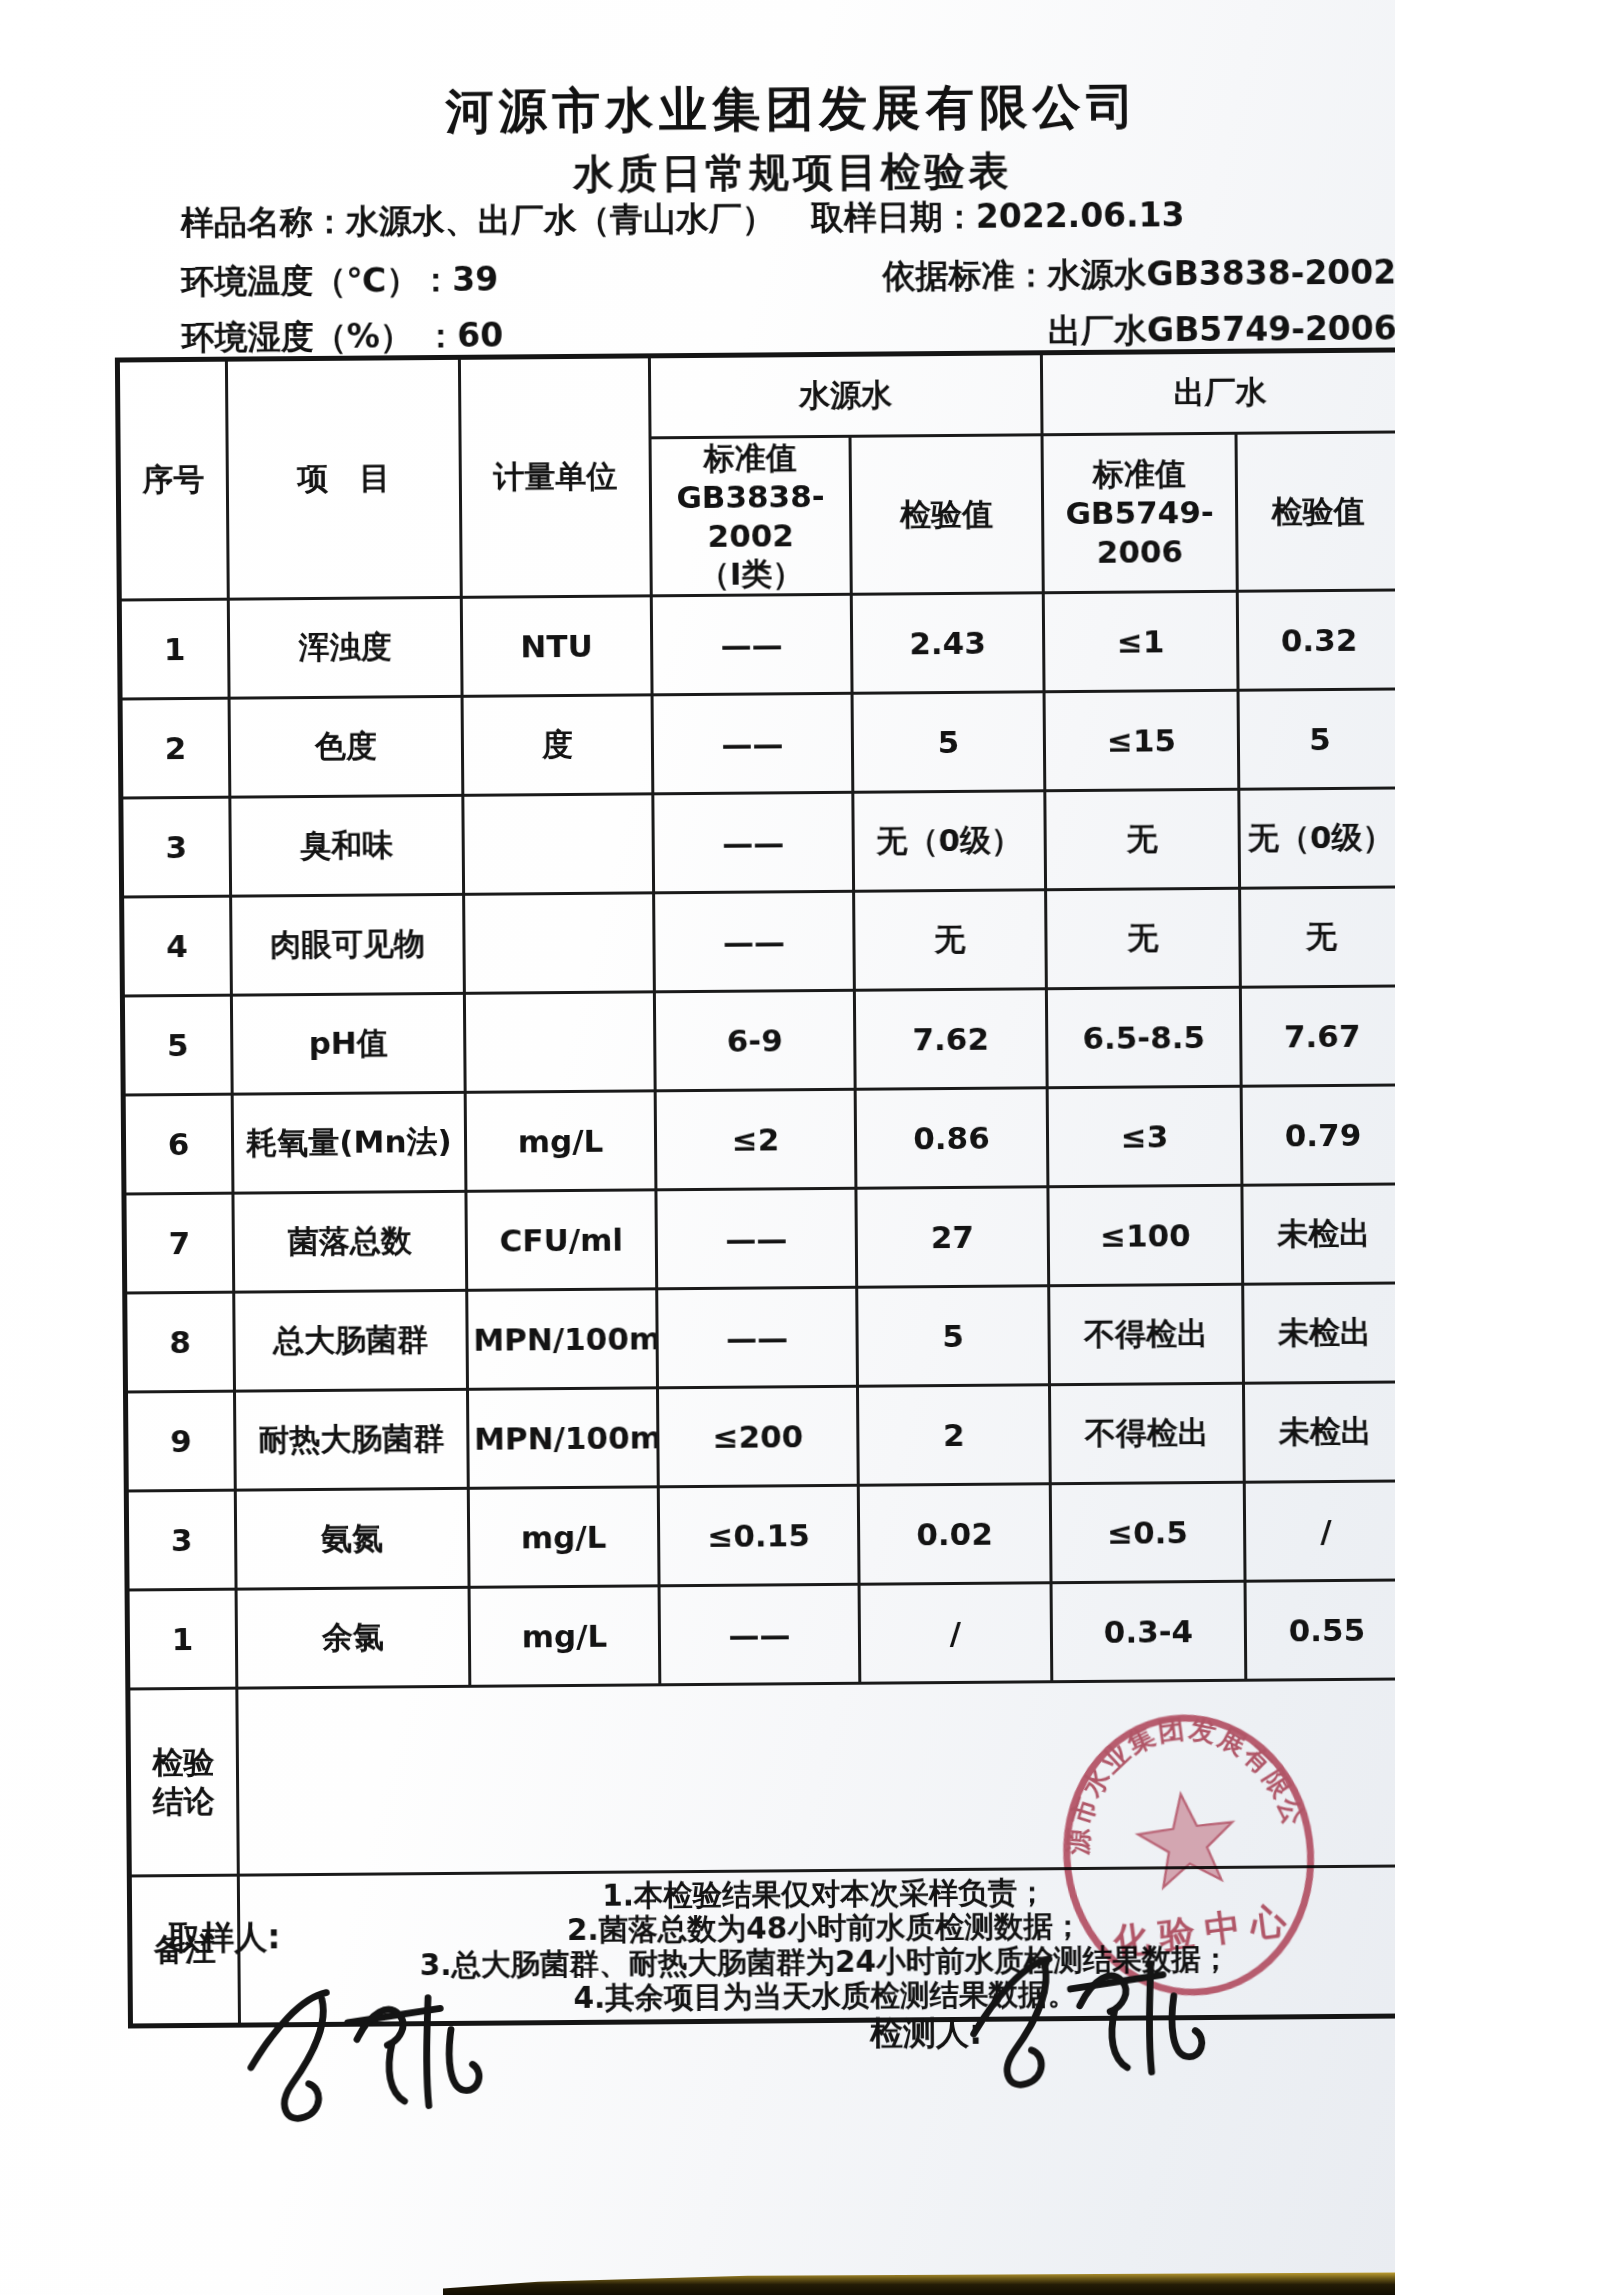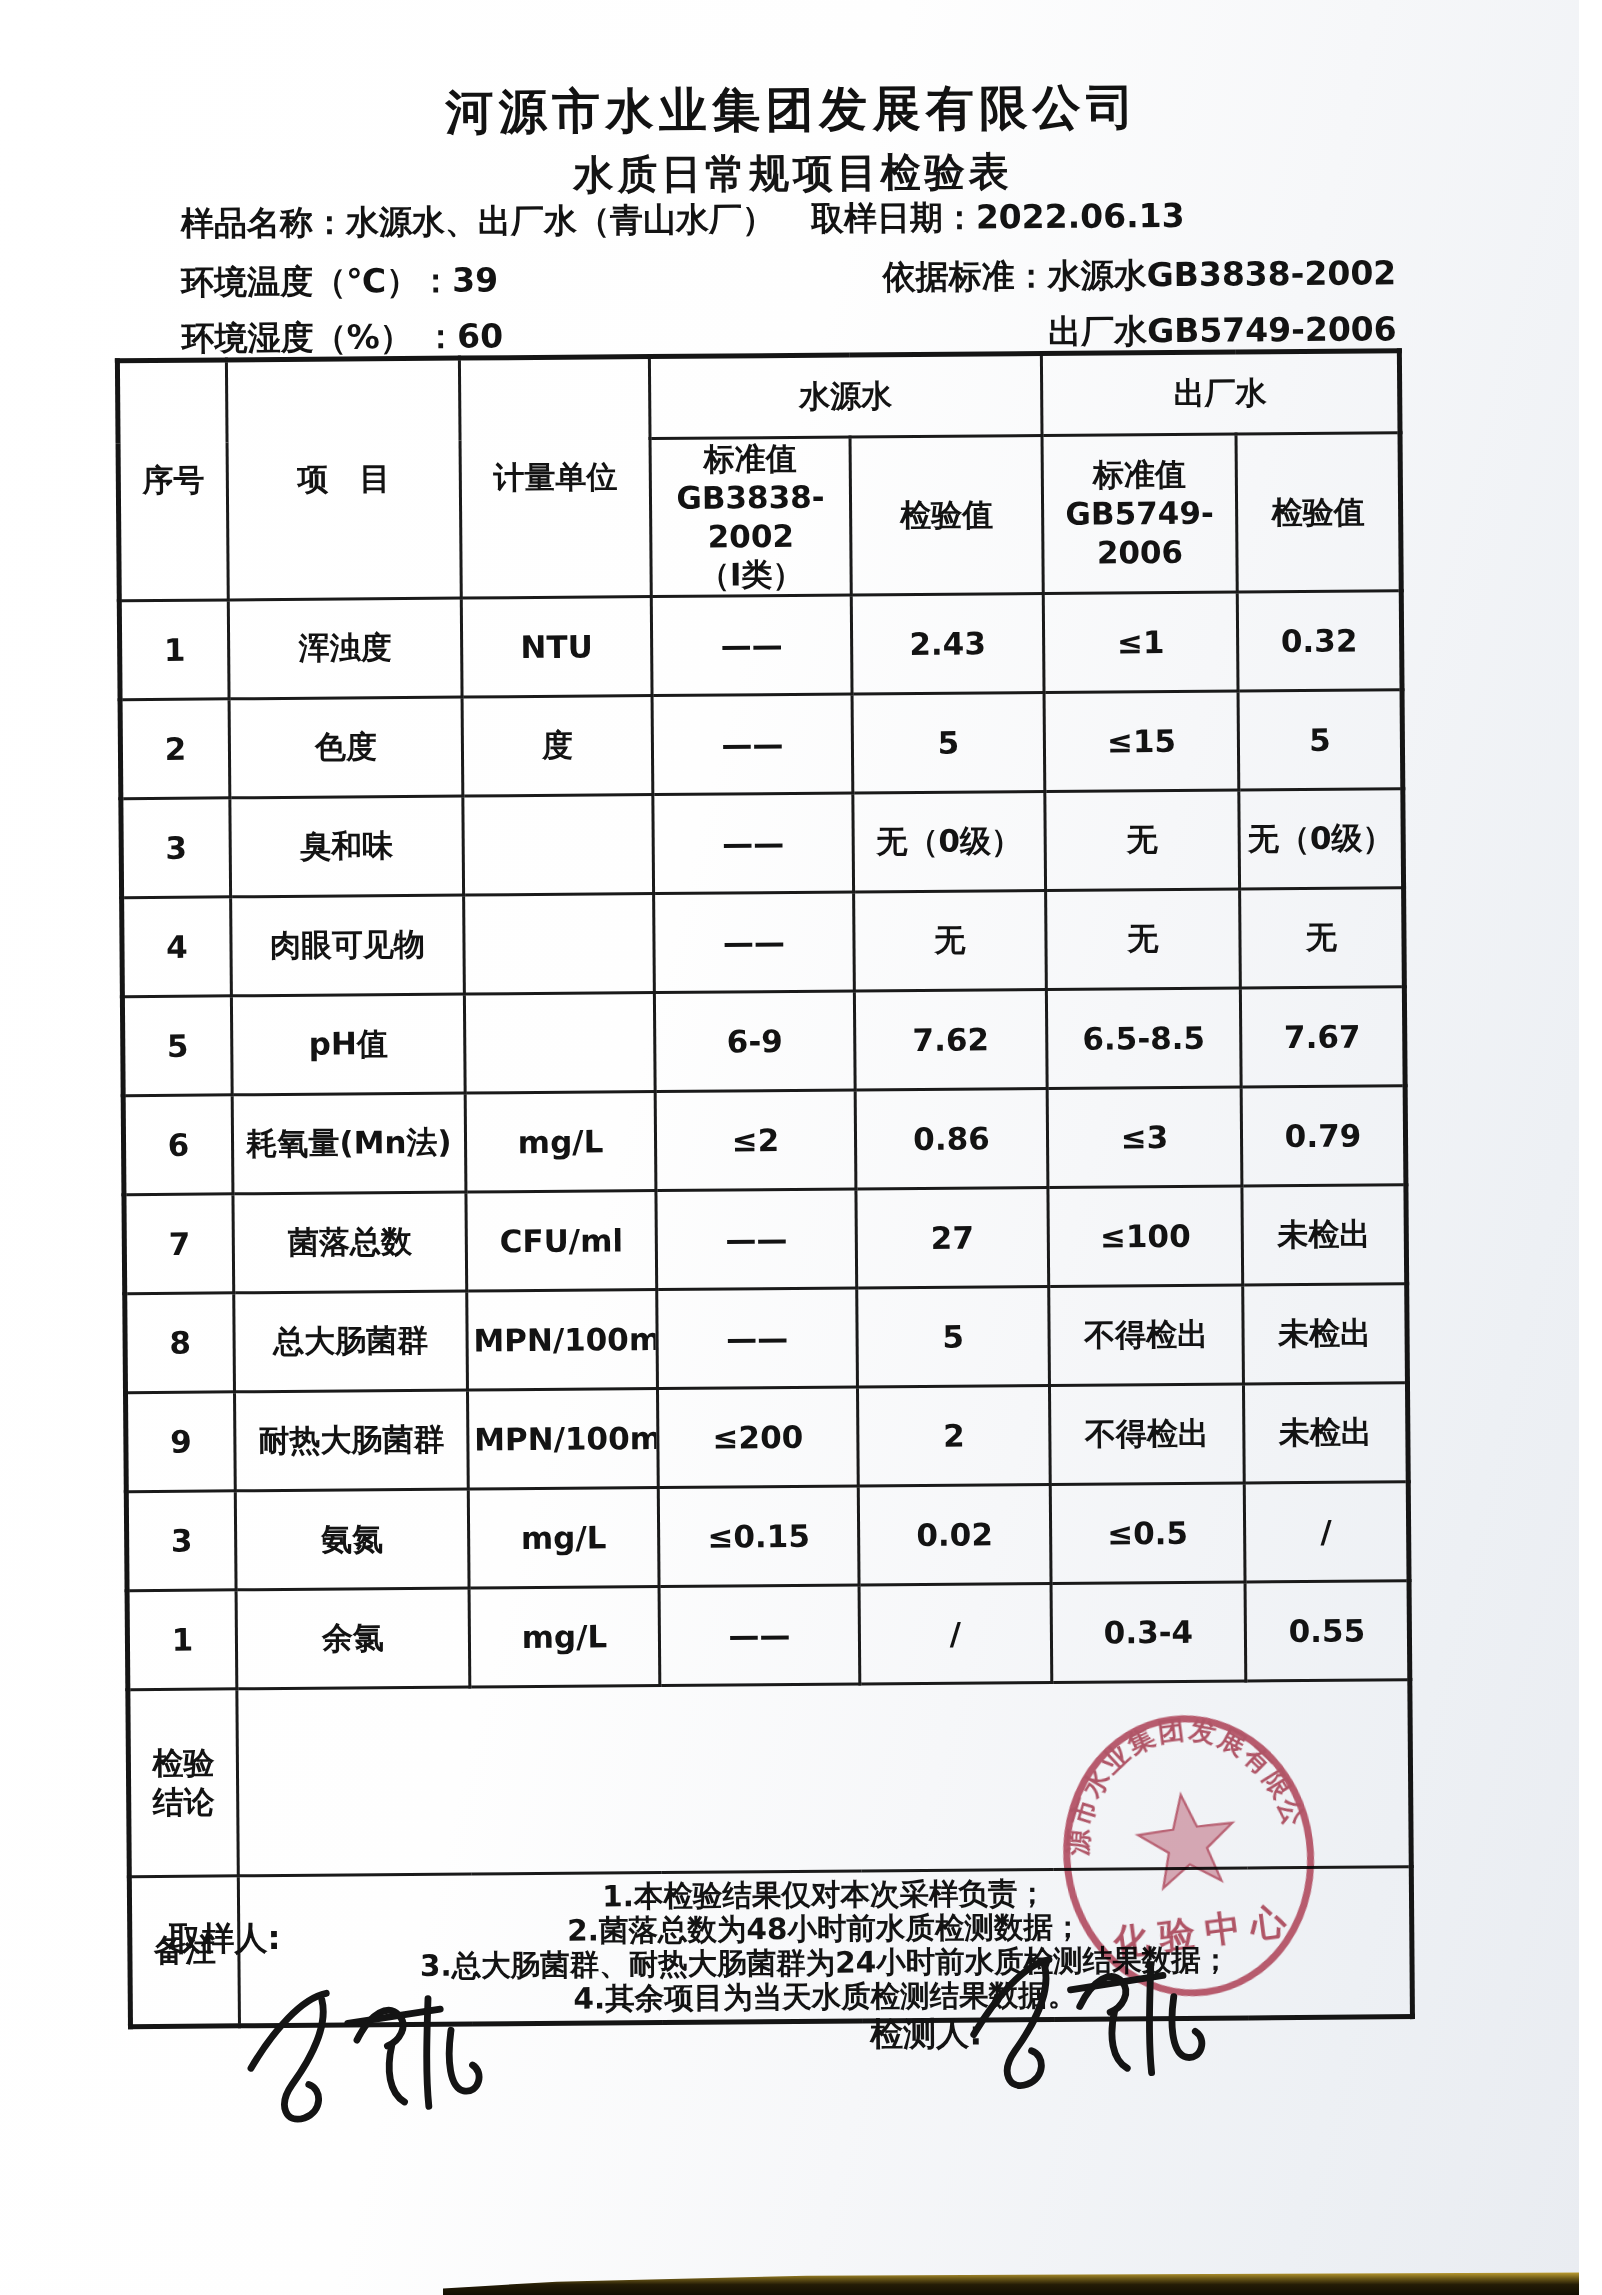--- a/index.html
+++ b/index.html
@@ -2,21 +2,21 @@
 <html style="font-size:12.4px"><head>
 <meta charset="utf-8">
 <style>
   html,body{margin:0;padding:0;}
   body{
     width:1603px;height:2295px;
     font-family:"DejaVu Sans","Liberation Sans",sans-serif;
     color:#161616;overflow:hidden;background:#ffffff;
   }
   .page{
-    position:relative;width:1579px;height:2295px;overflow:hidden;
+    position:relative;width:1395px;height:2295px;overflow:hidden;
     background:linear-gradient(104deg,#ffffff 0%,#fefefe 42%,#f6f7f9 64%,#edf0f4 86%,#e9ecf1 100%);
   }
   .sheet{position:absolute;inset:0;transform:rotate(-0.45deg);transform-origin:50% 55%;}
   .title{
     position:absolute;top:78px;left:0;width:1603px;text-align:center;
     font-size:48px;font-weight:700;letter-spacing:5.4px;color:#121212;
   }
   .subtitle{
     position:absolute;top:146px;left:0;width:1603px;text-align:center;
     font-size:40px;font-weight:700;letter-spacing:3.9px;color:#141414;

